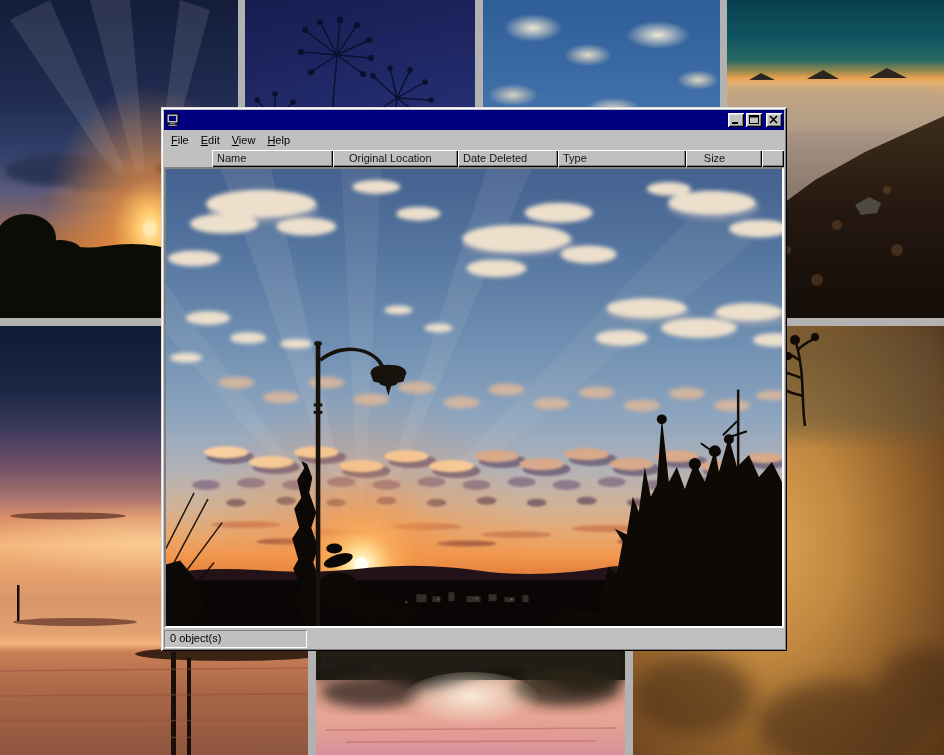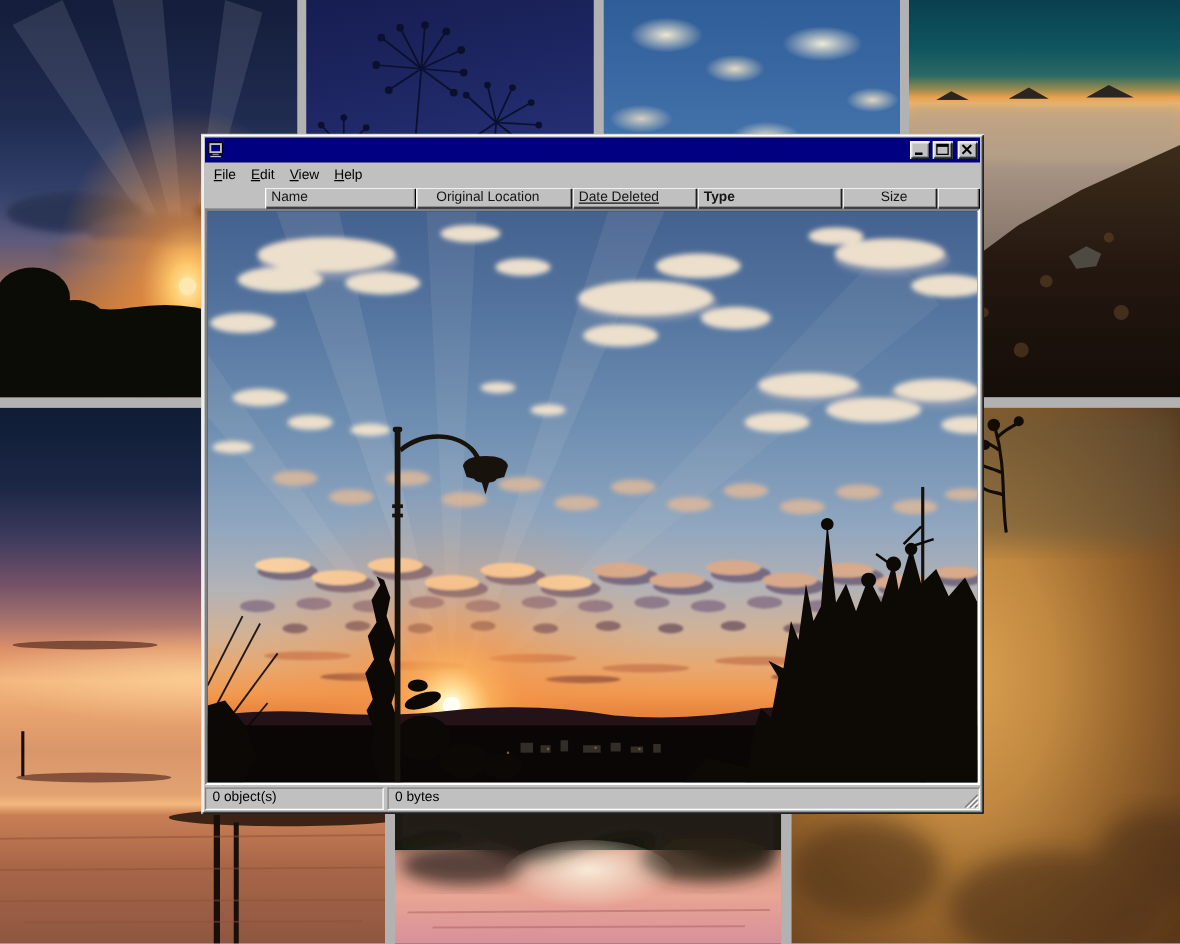--- a/index.html
+++ b/index.html
@@ -41,21 +41,21 @@
   }
   .menu-item{padding:2px 6px 3px 6px;cursor:default;}
 
   .header-row{flex:0 0 17px;height:17px;display:flex;font-size:11px;color:#151515;}
   .hcell{
     background:#c0c0c0;box-sizing:border-box;height:17px;line-height:15px;
     padding:1px 4px 0 5px;overflow:hidden;white-space:nowrap;
     box-shadow: inset 1px 1px 0 #ffffff, inset -1px -1px 0 #000000,
                 inset -2px -2px 0 #808080;
   }
-  .hcell.size{text-align:right;padding-right:24px;}
+  .hcell.size{text-align:center;padding-right:24px;}
   .hcell.filler{flex:1;}
 
   .content{
     flex:1;position:relative;
     border:2px solid;border-color:#808080 #ffffff #ffffff #808080;
     background:#2c4a74;overflow:hidden;
   }
   .content svg{position:absolute;left:0;top:0;width:100%;height:100%;}
 
   .statusbar{flex:0 0 18px;height:18px;display:flex;gap:3px;padding-top:2px;}
@@ -373,22 +373,22 @@
   <div class="menubar">
     <span class="menu-item"><u>F</u>ile</span>
     <span class="menu-item"><u>E</u>dit</span>
     <span class="menu-item"><u>V</u>iew</span>
     <span class="menu-item"><u>H</u>elp</span>
   </div>
 
   <div class="header-row">
     <div class="hcell" style="width:121px;margin-left:48px;">Name</div>
     <div class="hcell" style="width:125px;padding-left:16px;">Original Location</div>
-    <div class="hcell" style="width:100px;text-decoration:underline;">Date Deleted</div>
-    <div class="hcell" style="width:116px;font-weight:bold;">Type</div>
+    <div class="hcell" style="width:100px;">Date Deleted</div>
+    <div class="hcell" style="width:128px;">Type</div>
     <div class="hcell size" style="width:76px;">Size</div>
     <div class="hcell filler"></div>
   </div>
 
   <div class="content">
     <svg viewBox="0 0 615 460" preserveAspectRatio="none">
       <defs>
         <linearGradient id="p-sky" x1="0" y1="0" x2="0" y2="1">
           <stop offset="0" stop-color="#44618f"></stop>
             <stop offset="0.18" stop-color="#54759f"></stop>
@@ -619,29 +619,14 @@
         <path d="M153,191 C170,176 197,176 212,190 C217,195 219,200 220,206 L216.5,207 C215.5,201 213,196 209,192 C196,180 172,180 155,194 Z"></path>
         <path d="M204,205 Q206,197 222,197 Q238,197 240,205 L237,214 Q222,219 207,214 Z"></path>
         <ellipse cx="222" cy="215.5" rx="9" ry="3.2"></ellipse>
         <path d="M219,218 L222,228 L225,218 Z"></path>
       </g>
     </svg>
   </div>
 
   <div class="statusbar">
     <div class="spanel objects">0 object(s)</div>
-    <div class="spanel bytes">
-      <span>0 bytes</span>
-      <svg class="grip" viewBox="0 0 13 13">
-        <g stroke="#808080" stroke-width="1.4">
-          <line x1="12" y1="2" x2="2" y2="12"></line>
-            <line x1="12" y1="6" x2="6" y2="12"></line>
-            <line x1="12" y1="10" x2="10" y2="12"></line>
-        </g>
-        <g stroke="#ffffff" stroke-width="1">
-          <line x1="13" y1="3" x2="3" y2="13"></line>
-            <line x1="13" y1="7" x2="7" y2="13"></line>
-            <line x1="13" y1="11" x2="11" y2="13"></line>
-        </g>
-      </svg>
-    </div>
   </div>
 </div>
 
 </body></html>

